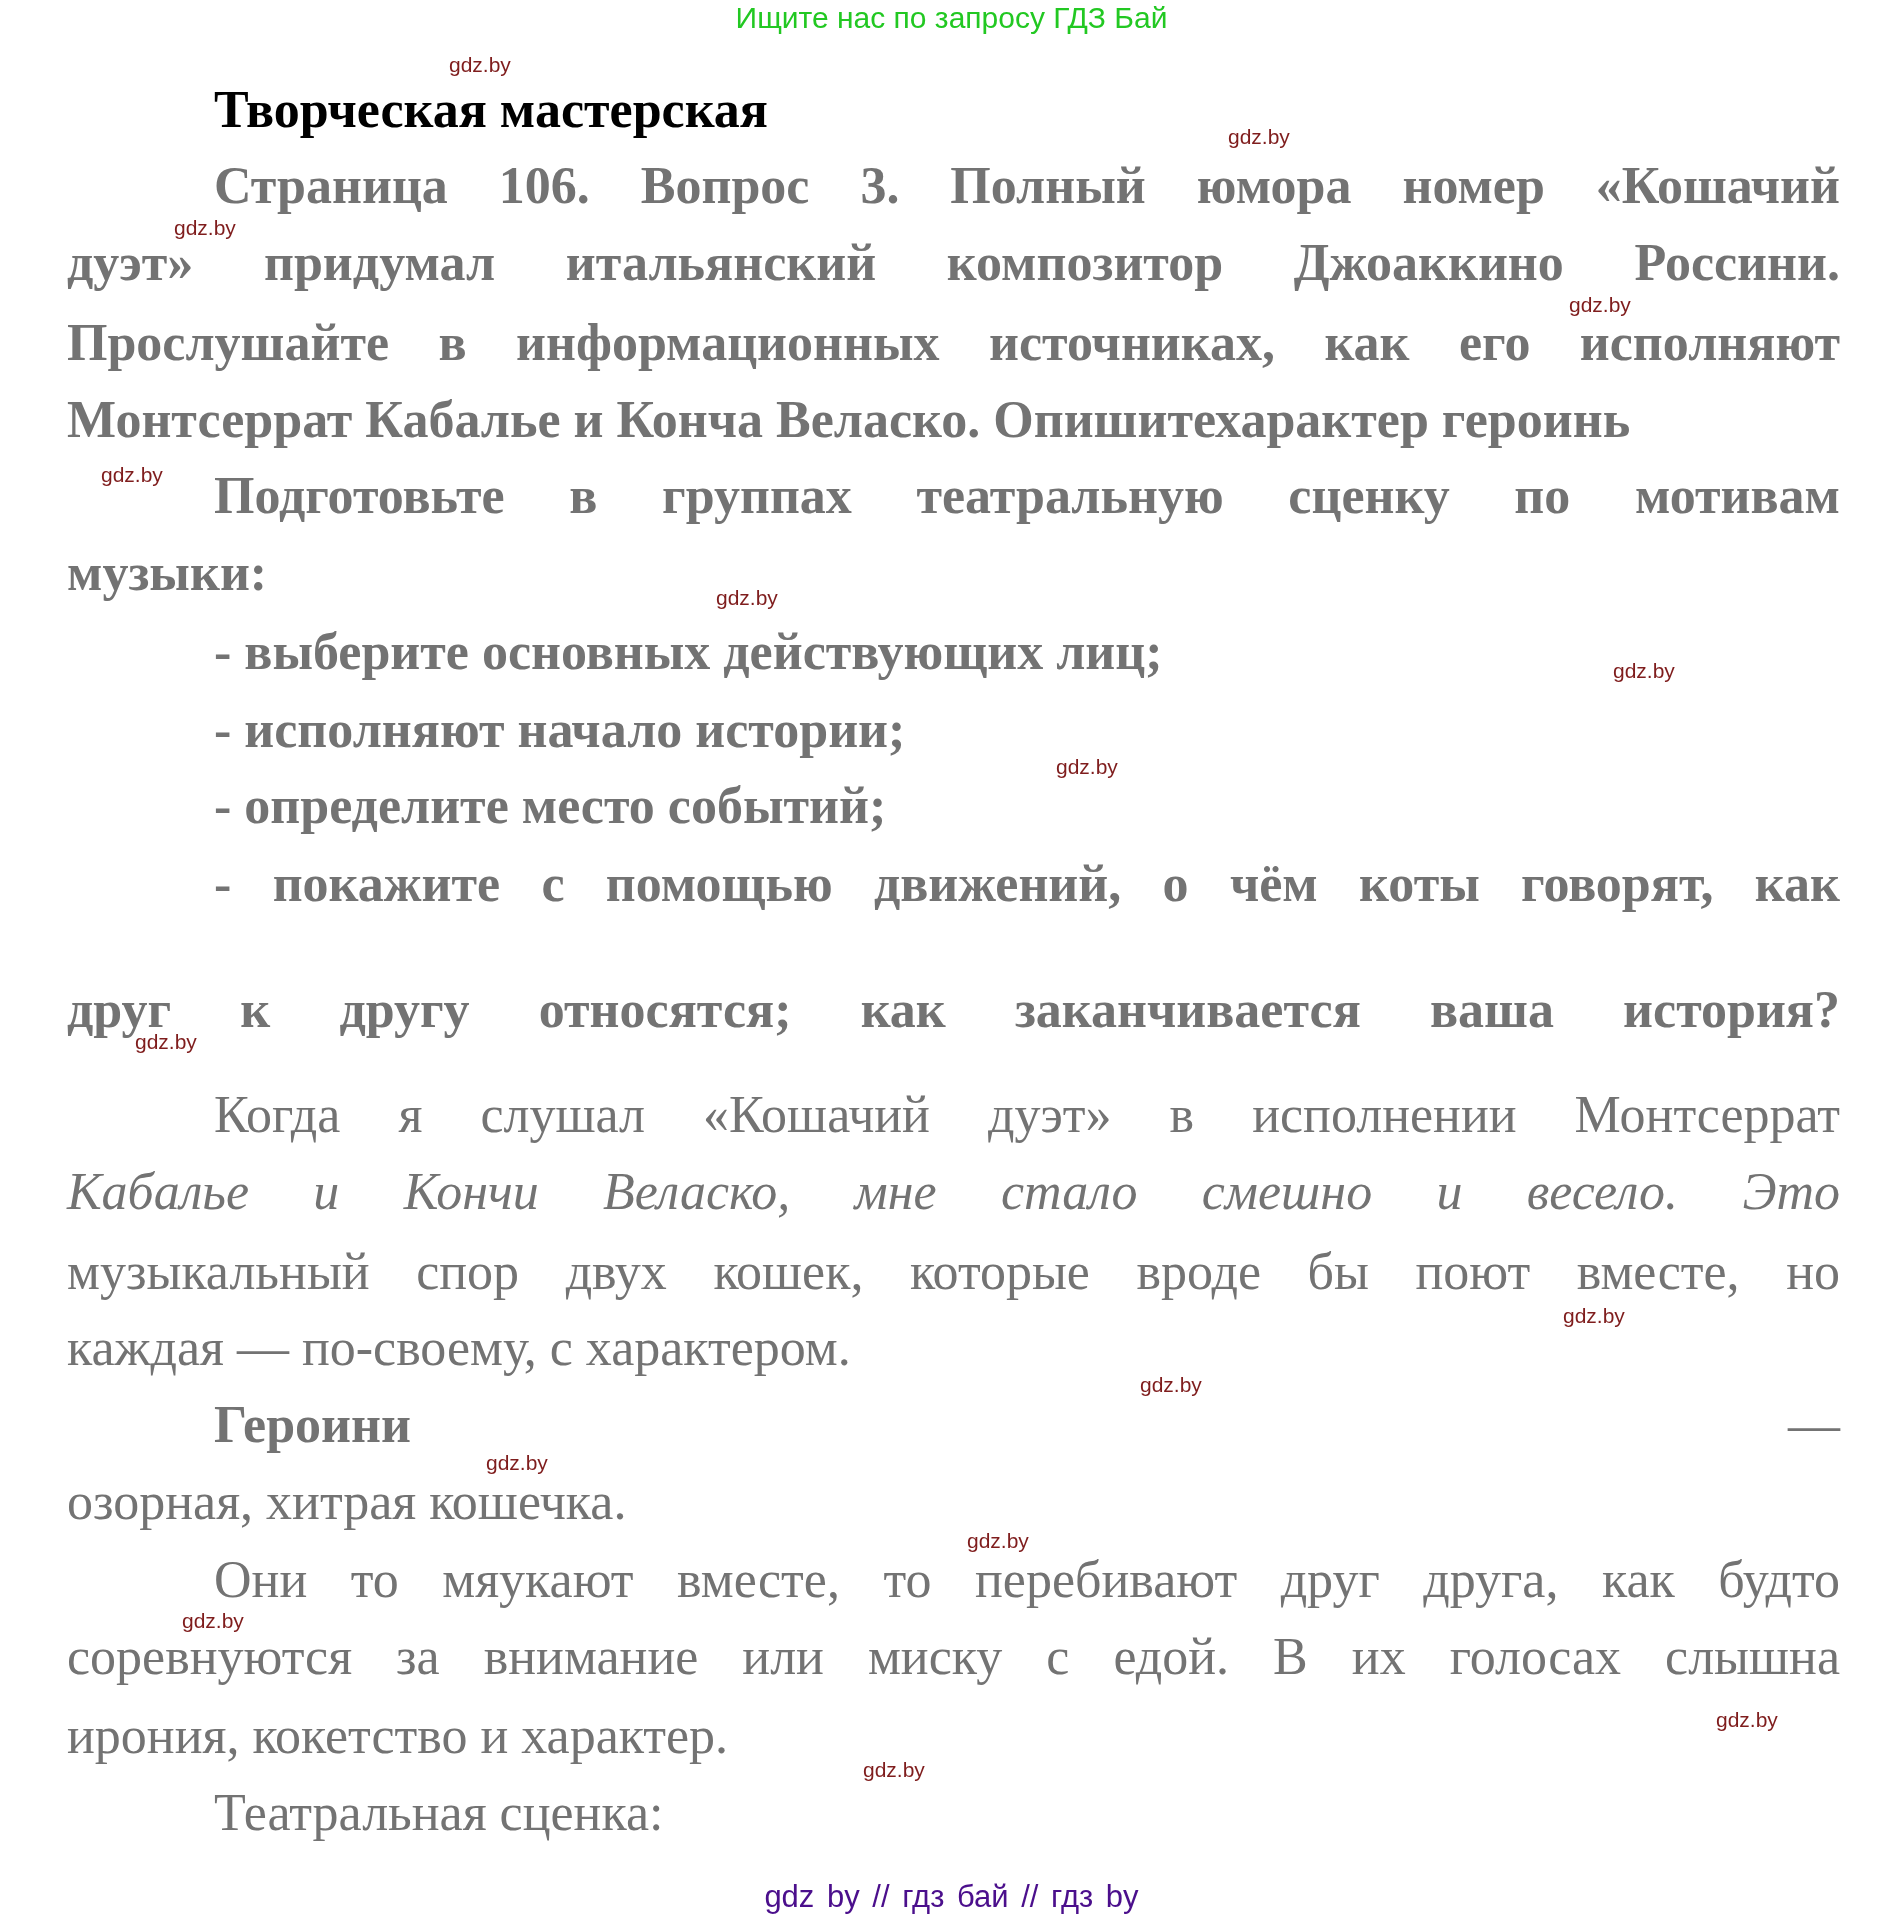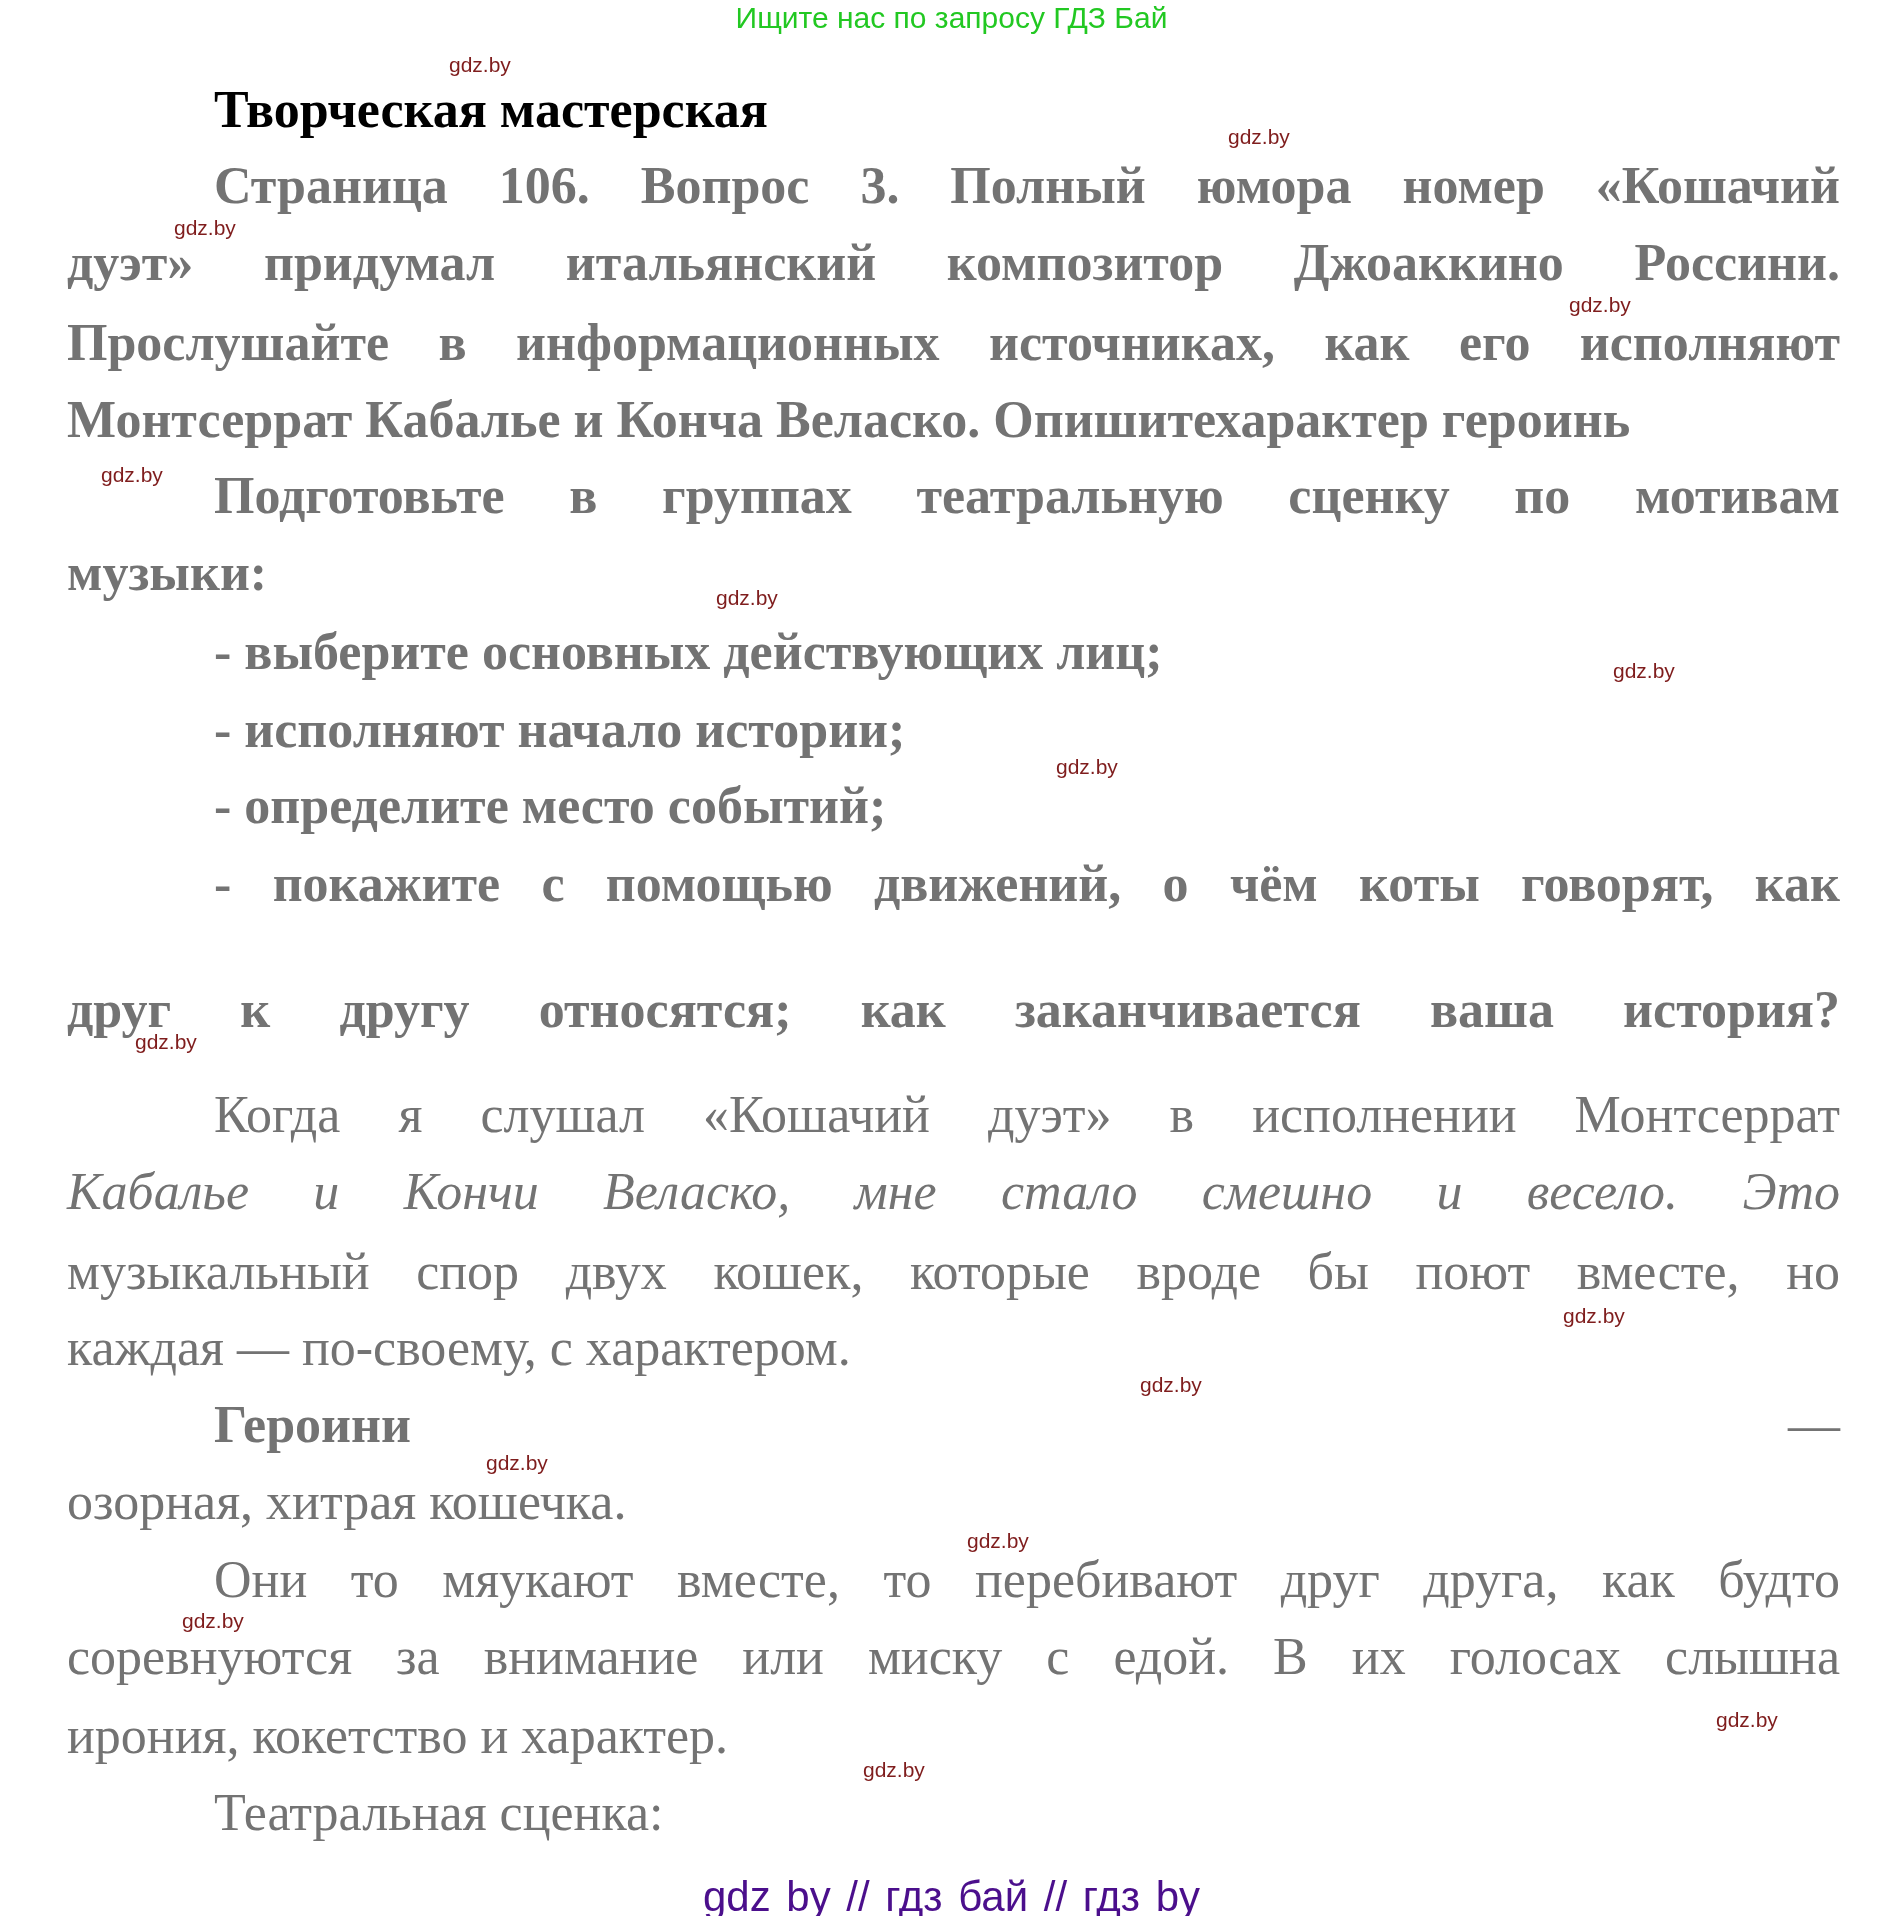--- a/index.html
+++ b/index.html
@@ -5,21 +5,21 @@
   html, body { margin: 0; padding: 0; background: #ffffff; }
   body { width: 1903px; height: 1916px; position: relative; overflow: hidden; }
   .hdr {
     position: absolute; left: 0; width: 1903px; top: 0; height: 36px;
     text-align: center; color: #22c822;
     font-family: "Liberation Sans", sans-serif; font-size: 30px; line-height: 36px;
   }
   .ftr {
     position: absolute; left: 0; width: 1903px; top: 1878px; height: 38px;
     text-align: center; color: #4b0f8c;
-    font-family: "Liberation Sans", sans-serif; font-size: 42px; line-height: 38px;
+    font-family: "Liberation Sans", sans-serif; font-size: 31px; line-height: 38px;
     word-spacing: 4px;
   }
   .ln {
     position: absolute; left: 67px; width: 1773px; height: 60px;
     font-family: "Liberation Serif", serif; font-size: 52px; line-height: 60px;
     color: #737373; white-space: nowrap;
   }
   .ln.b { font-weight: bold; }
   .ln.j { text-align: justify; text-align-last: justify; }
   .ln.ind { left: 214px; width: 1626px; }

